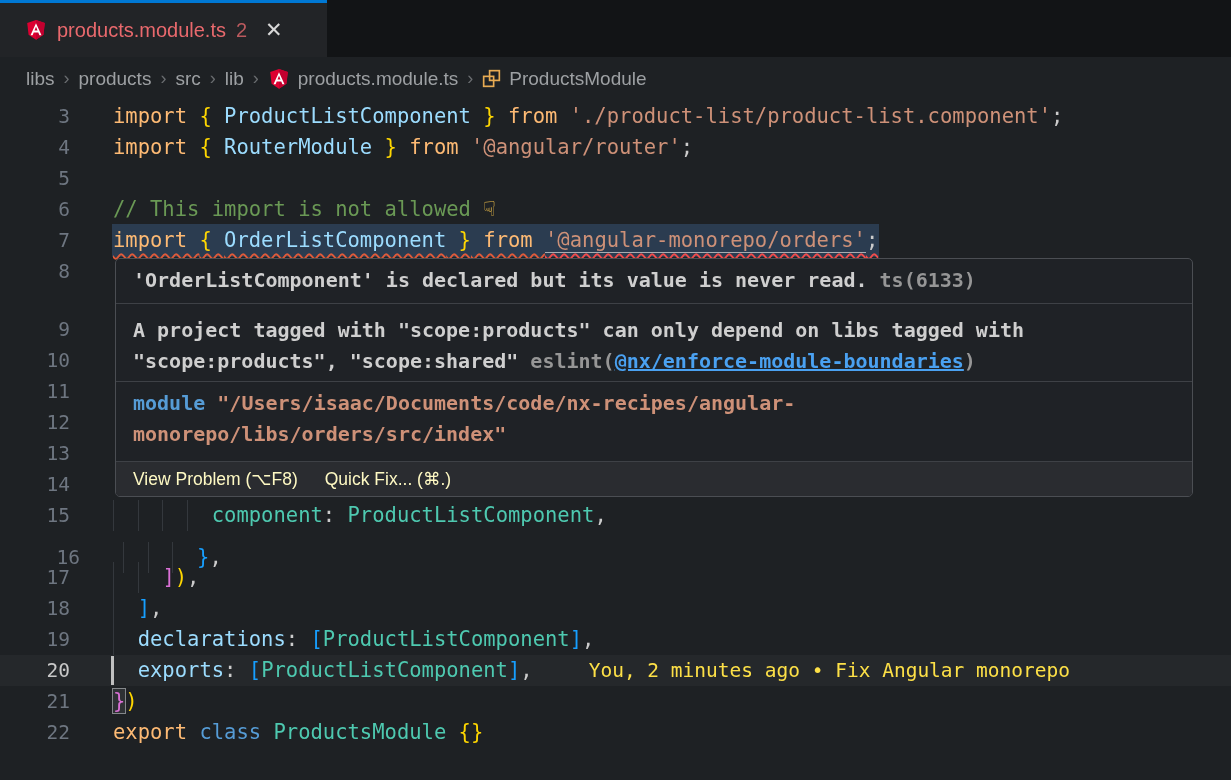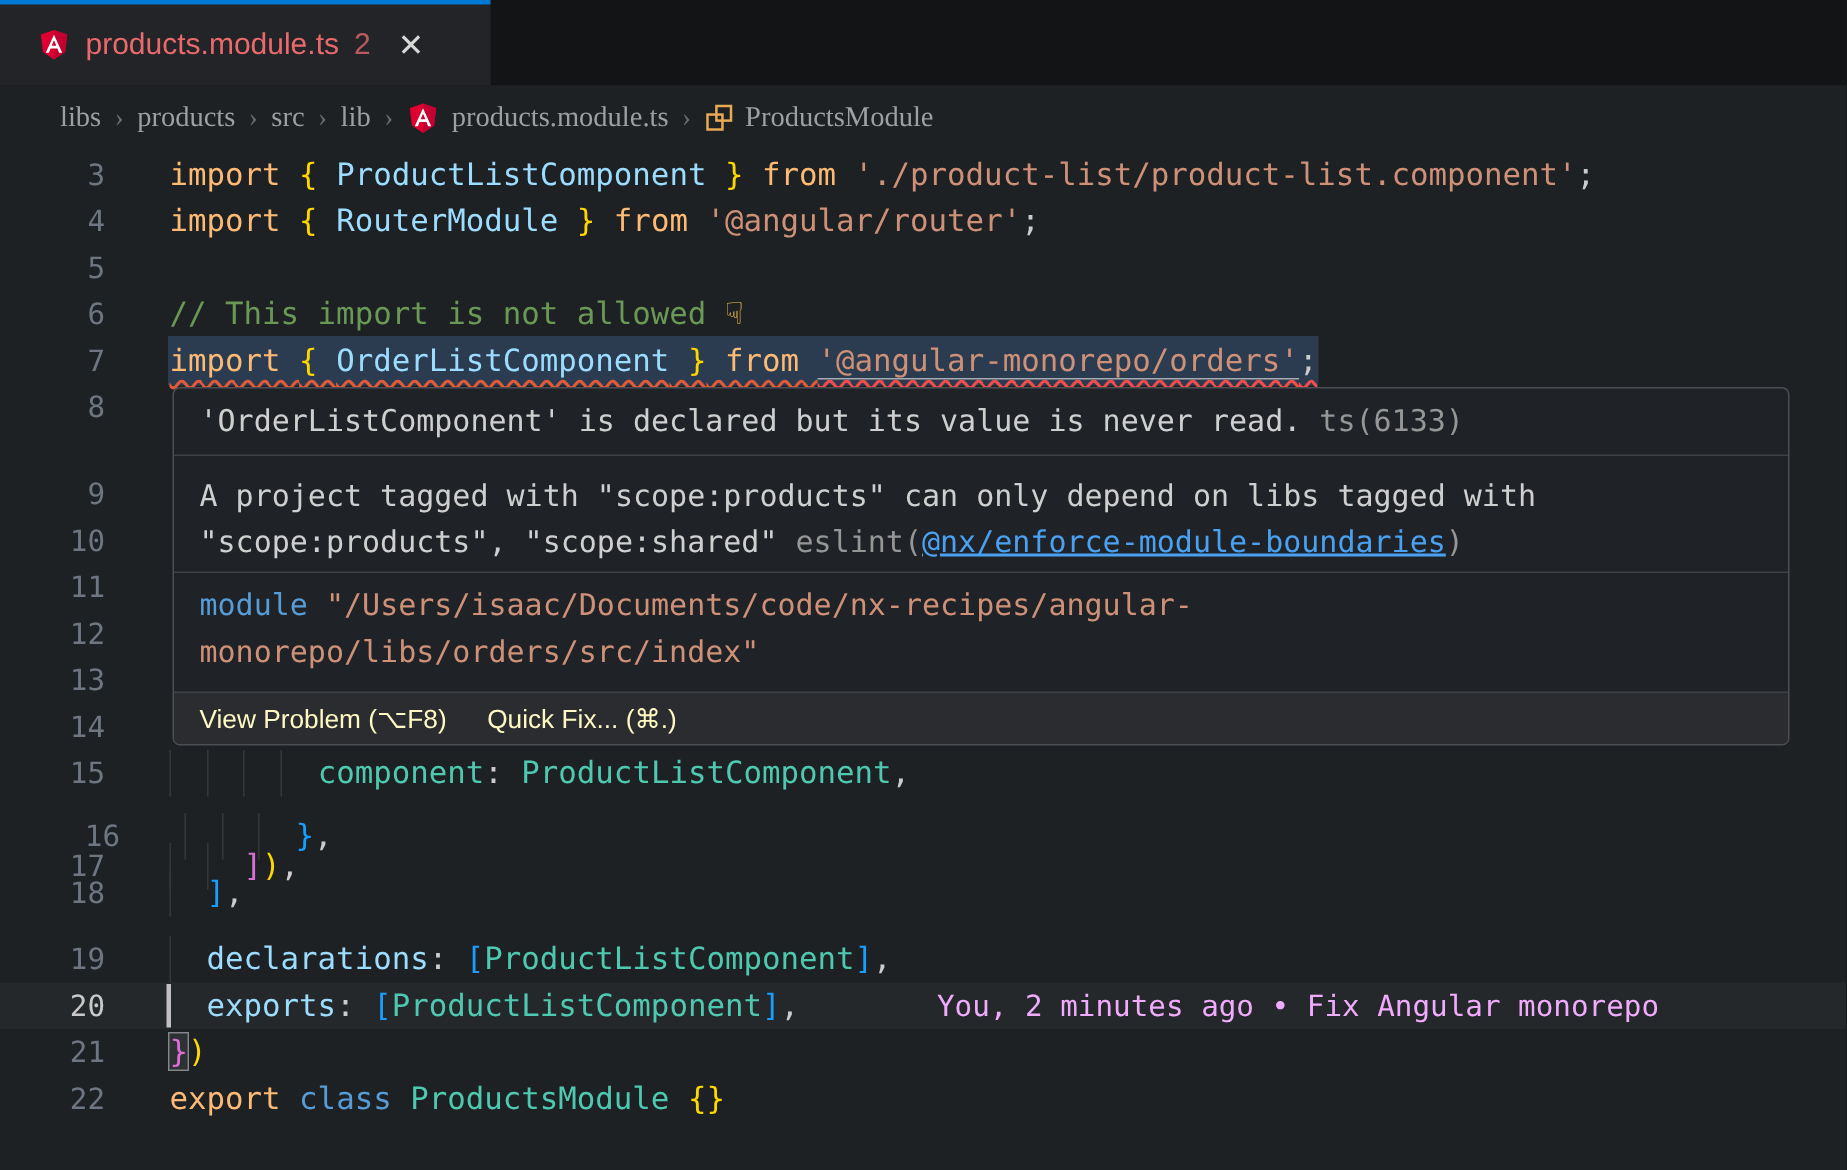--- a/index.html
+++ b/index.html
@@ -11,55 +11,55 @@
   .tab{position:absolute;top:0;left:0;width:327px;height:57px;background:#222427;
        border-top:3px solid #0078d4;box-sizing:border-box;display:flex;align-items:center;
        padding-left:25px;cursor:pointer;}
   .tab-icon{width:22px;height:24px;display:flex;align-items:center;margin-right:10px;}
   .tab-label{color:#e9696d;font-size:20px;}
   .tab-badge{color:#bb5a5e;font-size:20px;margin-left:10px;}
   .tab-close{color:#d8d8d8;font-size:21px;margin-left:18px;cursor:pointer;}
 
   
   .breadcrumbs{position:absolute;top:57px;left:0;right:0;height:43px;background:#1e2124;
-       display:flex;align-items:center;padding-left:40px;color:#9da0a3;font-size:19px;font-family:Liberation Serif, serif;}
+       display:flex;align-items:center;padding-left:26px;color:#9da0a3;font-size:19px;}
   .crumb{display:flex;align-items:center;cursor:pointer;}
   .crumb .cicon{display:flex;align-items:center;margin-right:8px;}
   .crumb-sep{color:#6a6d70;margin:0 9px;font-size:18px;}
 
   
   .editor{position:absolute;top:100px;left:0;right:0;bottom:0;background:#1e2124;
        font-family:"DejaVu Sans Mono",monospace;font-size:20.5px;}
   .code-row{position:absolute;left:0;right:0;height:31px;line-height:31px;white-space:pre;}
   .row-cur{background:rgba(255,255,255,0.035);}
   .ln{position:absolute;left:0;top:0;width:70px;text-align:right;color:#6e7681;
       font-size:19.5px;cursor:pointer;}
   .row-cur .ln{color:#c8c8c8;}
   .code-text{position:absolute;left:113px;top:0;}
   .code-text.hl{background:#2b3c50;box-shadow:0 0 0 1px #2b3c50;}
   .guide{position:absolute;top:0;bottom:0;width:1px;background:#34383d;}
   .cursor{position:absolute;left:111px;top:1px;bottom:1px;width:3px;background:#c0c0c0;}
-  .blame{color:#f0abfc;margin-left:92px;font-size:19.5px;}
+  .blame{color:#fde047;margin-left:56px;font-size:19.5px;}
 
   .tk-kw{color:#fdba74}.tk-type{color:#9CDCFE}.tk-teal{color:#4EC9B0}.tk-str{color:#CE9178}
   .tk-cmt{color:#6A9955}.tk-b1{color:#FFD700}.tk-b2{color:#DA70D6}.tk-b3{color:#179FFF}
   .tk-pun{color:#CCCCCC}.tk-kwb{color:#569CD6}.tk-emoji{color:#F2C14B}
   .sq-o{text-decoration:underline wavy #e05a3a;text-decoration-thickness:1.5px;
         text-underline-offset:6px;text-decoration-skip-ink:none;}
   .sq-r{text-decoration:underline wavy #f14c4c;text-decoration-thickness:1.5px;
         text-underline-offset:6px;text-decoration-skip-ink:none;}
   .lnk{border-bottom:1px solid rgba(210,210,210,.75);}
   .match{outline:1px solid #84878a;background:rgba(120,124,128,.18);}
 
   
   .popup{position:absolute;left:115px;top:158px;width:1078px;height:239px;background:#1f2226;
        border:1px solid #4b4e53;border-radius:5px;box-sizing:border-box;display:flex;
        flex-direction:column;overflow:hidden;z-index:5;
        font-family:"DejaVu Sans Mono",monospace;font-size:20px;}
-  .pp-sec{line-height:31px;padding-left:17px;box-sizing:border-box;white-space:pre-wrap;}
+  .pp-sec{line-height:31px;padding-left:17px;box-sizing:border-box;white-space:pre-wrap;font-weight:bold;}
   .pp-s1{height:44px;padding-top:6px;}
   .pp-s2{height:78px;padding-top:11px;border-top:1px solid #3e4146;}
   .pp-s3{height:80px;padding-top:6px;border-top:1px solid #3e4146;}
   .pp-actions{flex:1;background:#2a2c30;border-top:1px solid #3e4146;display:flex;
        align-items:center;gap:27px;padding-left:17px;
        font-family:"Liberation Sans",sans-serif;font-size:17.5px;}
   .pp-t{color:#cfcfcf}.pp-dim{color:#969696}
   .pp-link{color:#4AA1F1;text-decoration:underline;cursor:pointer;margin-top:11px;}
   .pp-action{color:#fef9c3;background:none;border:none;font:inherit;cursor:pointer;padding:0;}
 </style>
@@ -128,21 +128,21 @@
       <div class="code-row" style="top: 156px;"><span class="ln">8</span><span class="code-text"></span></div>
       <div class="code-row" style="top: 214px;"><span class="ln">9</span><span class="code-text"></span></div>
       <div class="code-row" style="top: 245px;"><span class="ln">10</span><span class="code-text"></span></div>
       <div class="code-row" style="top: 276px;"><span class="ln">11</span><span class="code-text"></span></div>
       <div class="code-row" style="top: 307px;"><span class="ln">12</span><span class="code-text"></span></div>
       <div class="code-row" style="top: 338px;"><span class="ln">13</span><span class="code-text"></span></div>
       <div class="code-row" style="top: 369px;"><span class="ln">14</span><span class="code-text"></span></div>
       <div class="code-row" style="top: 400px;"><span class="ln">15</span><span class="guide" style="left: 113px;"></span><span class="guide" style="left: 137.68px;"></span><span class="guide" style="left: 162.36px;"></span><span class="guide" style="left: 187.04px;"></span><span class="code-text"><span class="tk-pun">        </span><span class="tk-teal">component</span><span class="tk-pun">: </span><span class="tk-teal">ProductListComponent</span><span class="tk-pun">,</span></span></div>
       <div class="code-row" style="top: 442px; margin-left: 10px;"><span class="ln">16</span><span class="guide" style="left: 113px;"></span><span class="guide" style="left: 137.68px;"></span><span class="guide" style="left: 162.36px;"></span><span class="code-text"><span class="tk-pun">      </span><span class="tk-b3">}</span><span class="tk-pun">,</span></span></div>
       <div class="code-row" style="top: 462px;"><span class="ln">17</span><span class="guide" style="left: 113px;"></span><span class="guide" style="left: 137.68px;"></span><span class="code-text"><span class="tk-pun">    </span><span class="tk-b2">]</span><span class="tk-b1">)</span><span class="tk-pun">,</span></span></div>
-      <div class="code-row" style="top: 480px;"><span class="ln">18</span><span class="guide" style="left: 113px;"></span><span class="code-text"><span class="tk-pun">  </span><span class="tk-b3">]</span><span class="tk-pun">,</span></span></div>
+      <div class="code-row" style="top: 493px;"><span class="ln">18</span><span class="guide" style="left: 113px;"></span><span class="code-text"><span class="tk-pun">  </span><span class="tk-b3">]</span><span class="tk-pun">,</span></span></div>
       <div class="code-row" style="top: 524px;"><span class="ln">19</span><span class="guide" style="left: 113px;"></span><span class="code-text"><span class="tk-pun">  </span><span class="tk-type">declarations</span><span class="tk-pun">: </span><span class="tk-b3">[</span><span class="tk-teal">ProductListComponent</span><span class="tk-b3">]</span><span class="tk-pun">,</span></span></div>
       <div class="code-row row-cur" style="top: 555px;"><span class="ln">20</span><span class="code-text"><span class="tk-pun">  </span><span class="tk-type">exports</span><span class="tk-pun">: </span><span class="tk-b3">[</span><span class="tk-teal">ProductListComponent</span><span class="tk-b3">]</span><span class="tk-pun">,</span><span class="blame">You, 2 minutes ago • Fix Angular monorepo</span></span><span class="cursor"></span></div>
       <div class="code-row" style="top: 586px;"><span class="ln">21</span><span class="code-text"><span class="tk-b2 match">}</span><span class="tk-b1">)</span></span></div>
       <div class="code-row" style="top: 617px;"><span class="ln">22</span><span class="code-text"><span class="tk-kw">export </span><span class="tk-kwb">class </span><span class="tk-teal">ProductsModule </span><span class="tk-b1">{}</span></span></div>
       <div class="popup">
         <div class="pp-sec pp-s1"><div><span class="pp-t">'OrderListComponent' is declared but its value is never read. </span><span class="pp-dim">ts(6133)</span></div></div>
         <div class="pp-sec pp-s2"><div><span class="pp-t">A project tagged with "scope:products" can only depend on libs tagged with</span></div><div><span class="pp-t">"scope:products", "scope:shared" </span><span class="pp-dim">eslint(</span><span class="pp-link">@nx/enforce-module-boundaries</span><span class="pp-dim">)</span></div></div>
         <div class="pp-sec pp-s3"><div><span class="tk-kwb">module </span><span class="tk-str">"/Users/isaac/Documents/code/nx-recipes/angular-</span></div><div><span class="tk-str">monorepo/libs/orders/src/index"</span></div></div>
         <div class="pp-actions">
           <button class="pp-action">View Problem (⌥F8)</button>

